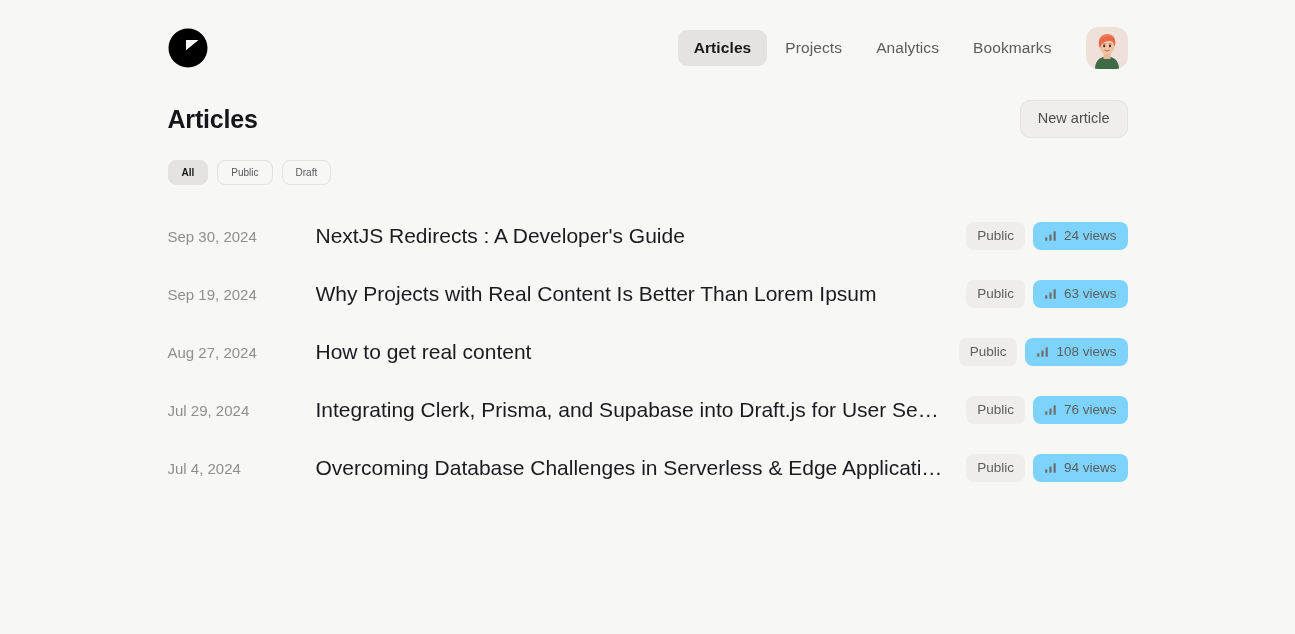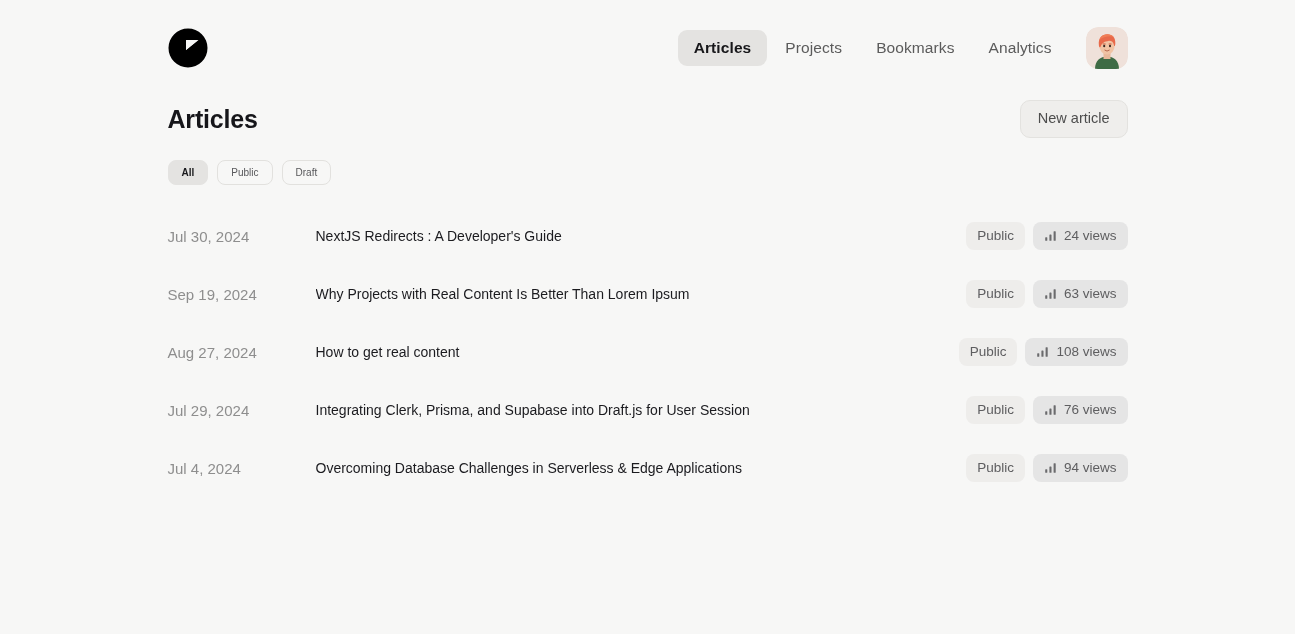--- a/index.html
+++ b/index.html
@@ -150,21 +150,21 @@
   .article-date {
     flex: 0 0 auto;
     width: 148px;
     font-size: 15px;
     color: #8e8e8e;
     white-space: nowrap;
   }
 
   .article-title {
     flex: 1 1 auto;
-    font-size: 14px;
+    font-size: 21px;
     color: #1b1b1f;
     white-space: nowrap;
     overflow: hidden;
     text-overflow: ellipsis;
     padding-right: 20px;
   }
 
   .article-meta {
     flex: 0 0 auto;
     display: flex;
@@ -181,21 +181,21 @@
     line-height: 1.3;
     white-space: nowrap;
   }
 
   .badge-views {
     display: flex;
     align-items: center;
     gap: 7px;
     font-size: 13.5px;
     color: #5e5e60;
-    background: #e5e5e5;
+    background: #7dd3fc;
     border-radius: 8px;
     padding: 5px 11px;
     line-height: 1.3;
     white-space: nowrap;
   }
 
   .chart-icon { display: block; flex: 0 0 auto; }
 </style>
 </head>
 <body>
@@ -209,22 +209,22 @@
         <svg width="40" height="40" viewBox="0 0 40 40">
           <path d="M20 0.5 A19.5 19.5 0 1 0 20 39.5 A19.5 19.5 0 1 0 20 0.5 Z
                    M18.0 22.0 L18.0 12.0 L30.5 12.0 Z" fill="#000000" fill-rule="evenodd"></path>
           <path d="M18.0 22.0 L18.0 12.2 L29.8 12.2 Z" fill="#f7f7f6"></path>
         </svg>
       </div>
 
       <div class="nav">
         <button class="nav-item active">Articles</button>
         <button class="nav-item">Projects</button>
+        <button class="nav-item">Analytics</button>
         <button class="nav-item">Bookmarks</button>
-        <button class="nav-item">Analytics</button>
 
         <div class="avatar">
           <svg width="42" height="42" viewBox="0 0 42 42">
             <rect width="42" height="42" rx="12" fill="#efe1da"></rect>
 
             <path d="M9 42 C9 33.5 14.5 29.5 21 29.5 C27.5 29.5 33 33.5 33 42 Z" fill="#3e6b45"></path>
 
             <rect x="17.5" y="25" width="7" height="7" fill="#e8b89a"></rect>
 
             <ellipse cx="21" cy="19" rx="7.6" ry="8.6" fill="#f0c3a4"></ellipse>
@@ -254,21 +254,21 @@
 
     <div class="filters">
       <button class="filter-pill active">All</button>
       <button class="filter-pill">Public</button>
       <button class="filter-pill">Draft</button>
     </div>
 
     <div class="article-list">
 
       <div class="article-row">
-        <div class="article-date">Jul 30, 2024</div>
+        <div class="article-date">Sep 30, 2024</div>
         <div class="article-title">NextJS Redirects : A Developer's Guide</div>
         <div class="article-meta">
           <span class="badge-status">Public</span>
           <span class="badge-views">
             <svg class="chart-icon" width="13" height="13" viewBox="0 0 13 13">
               <rect x="1.2" y="8.2" width="2.1" height="3.6" rx="0.6" fill="#6b6b6d"></rect>
               <rect x="5.4" y="5.4" width="2.1" height="6.4" rx="0.6" fill="#6b6b6d"></rect>
               <rect x="9.6" y="2.2" width="2.1" height="9.6" rx="0.6" fill="#6b6b6d"></rect>
             </svg>
             <span>24 views</span>

